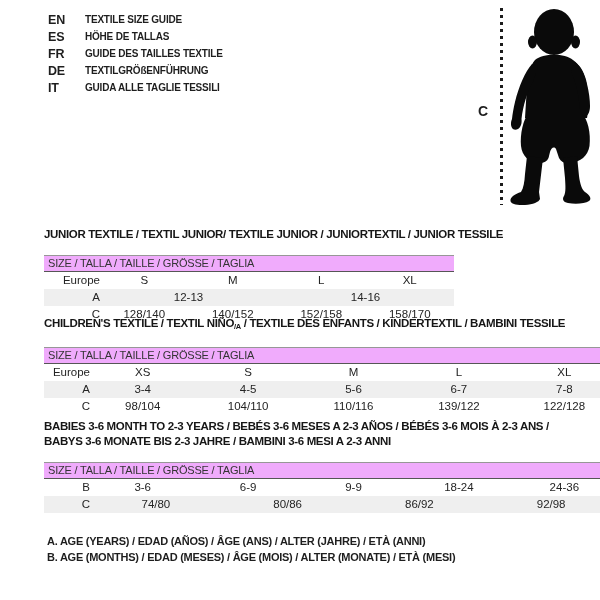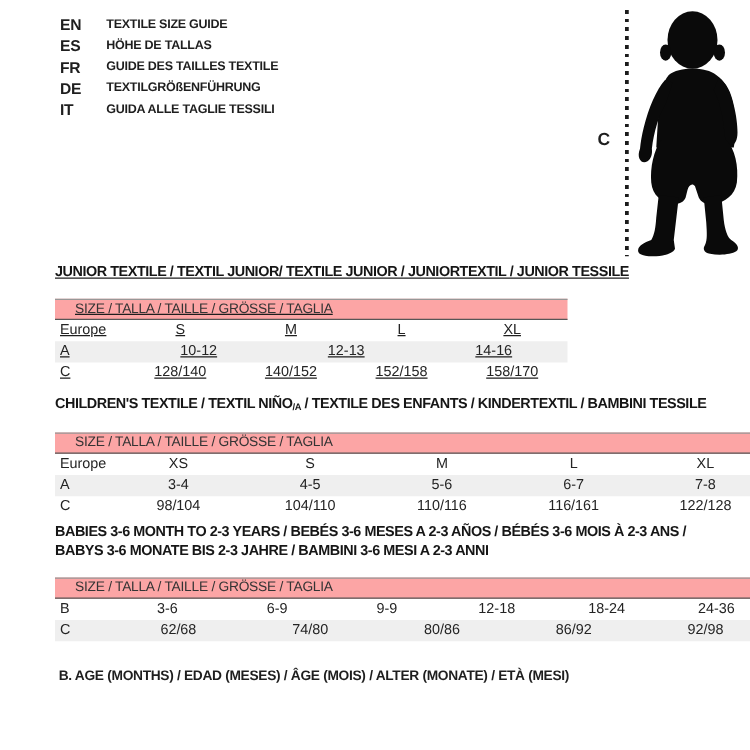--- a/index.html
+++ b/index.html
@@ -12,33 +12,33 @@
   .lang-row{display:flex;height:17px;align-items:center;}
   .lang-code{width:37px;font-weight:700;font-size:12.5px;letter-spacing:-0.2px;}
   .lang-label{font-weight:700;font-size:10px;letter-spacing:-0.2px;white-space:nowrap;}
   
   .dash-line{position:absolute;left:474px;top:8px;width:3px;height:197px;
     background:repeating-linear-gradient(to bottom,#1c1c1c 0px,#1c1c1c 3px,transparent 3px,transparent 7px);}
   .c-marker{position:absolute;left:452px;top:103px;font-size:14px;font-weight:700;}
   .baby-svg{position:absolute;left:479px;top:6px;width:100px;height:202px;}
   
   .size-table{position:absolute;left:18px;}
-  #t1{top:212px;width:410px;text-decoration:underline;}
+  #t1{top:228px;width:410px;}
   #t2{top:317px;width:573px;}
   #t3{top:419px;width:573px;}
   .tbl-title{font-weight:700;font-size:11.5px;line-height:13px;letter-spacing:-0.35px;
     white-space:nowrap;color:#161616;}
   #t3 .tbl-title{line-height:15px;}
   .subscript{font-size:7.5px;vertical-align:-2px;}
   .tbl{margin-top:14px;}
   #t3 .tbl{margin-top:13px;}
-  .tbl-head{background:#fca5a5;border-top:1px solid #979797;border-bottom:1px solid #565656;
-    height:15px;line-height:15px;font-size:11px;padding-left:16px;color:#343434;letter-spacing:-0.2px;}
+  .tbl-head{background:#f0abfc;border-top:1px solid #979797;border-bottom:1px solid #565656;
+    height:15px;line-height:15px;font-size:11px;padding-left:4px;color:#343434;letter-spacing:-0.2px;}
   .tbl-row{display:flex;height:17px;line-height:17px;font-size:11.5px;color:#242424;}
-  .rlabel{padding-left:4px;text-align:left;}
+  .rlabel{padding-left:4px;text-align:right;}
   #t1 .rlabel{width:52px;}
   #t2 .rlabel,#t3 .rlabel{width:42px;}
   .val{flex:1;text-align:center;}
   .alt{background:#efefef;}
   
   .notes{position:absolute;left:21px;top:534px;}
   .note-line{font-weight:700;font-size:11px;line-height:15.5px;letter-spacing:-0.25px;white-space:nowrap;}
 </style>
 </head>
 <body>
@@ -90,21 +90,20 @@
       <div class="tbl-head">SIZE / TALLA / TAILLE / GRÖSSE / TAGLIA</div>
       <div class="tbl-row">
         <span class="rlabel">Europe</span>
         <span class="val">S</span>
         <span class="val">M</span>
         <span class="val">L</span>
         <span class="val">XL</span>
       </div>
       <div class="tbl-row alt">
         <span class="rlabel">A</span>
-        <span class="val">10-12</span>
         <span class="val">12-13</span>
         <span class="val">14-16</span>
       </div>
       <div class="tbl-row">
         <span class="rlabel">C</span>
         <span class="val">128/140</span>
         <span class="val">140/152</span>
         <span class="val">152/158</span>
         <span class="val">158/170</span>
       </div>
@@ -129,48 +128,47 @@
         <span class="val">4-5</span>
         <span class="val">5-6</span>
         <span class="val">6-7</span>
         <span class="val">7-8</span>
       </div>
       <div class="tbl-row">
         <span class="rlabel">C</span>
         <span class="val">98/104</span>
         <span class="val">104/110</span>
         <span class="val">110/116</span>
-        <span class="val">116/161</span>
+        <span class="val">139/122</span>
         <span class="val">122/128</span>
       </div>
     </div>
   </div>
 
   <div class="size-table" id="t3">
     <div class="tbl-title">BABIES 3-6 MONTH TO 2-3 YEARS / BEBÉS 3-6 MESES A 2-3 AÑOS / BÉBÉS 3-6 MOIS À 2-3 ANS /</div>
     <div class="tbl-title">BABYS 3-6 MONATE BIS 2-3 JAHRE / BAMBINI 3-6 MESI A 2-3 ANNI</div>
     <div class="tbl">
       <div class="tbl-head">SIZE / TALLA / TAILLE / GRÖSSE / TAGLIA</div>
       <div class="tbl-row">
         <span class="rlabel">B</span>
         <span class="val">3-6</span>
         <span class="val">6-9</span>
         <span class="val">9-9</span>
-        <span class="val">12-18</span>
         <span class="val">18-24</span>
         <span class="val">24-36</span>
       </div>
       <div class="tbl-row alt">
         <span class="rlabel">C</span>
-        <span class="val">62/68</span>
         <span class="val">74/80</span>
         <span class="val">80/86</span>
         <span class="val">86/92</span>
         <span class="val">92/98</span>
       </div>
     </div>
   </div>
 
   <div class="notes">
+    <div class="note-line">A. AGE (YEARS) / EDAD (AÑOS) / ÂGE (ANS) / ALTER (JAHRE) / ETÀ (ANNI)</div>
     <div class="note-line">B. AGE (MONTHS) / EDAD (MESES) / ÂGE (MOIS) / ALTER (MONATE) / ETÀ (MESI)</div>
   </div>
 
 </div>
 
 </body></html>

